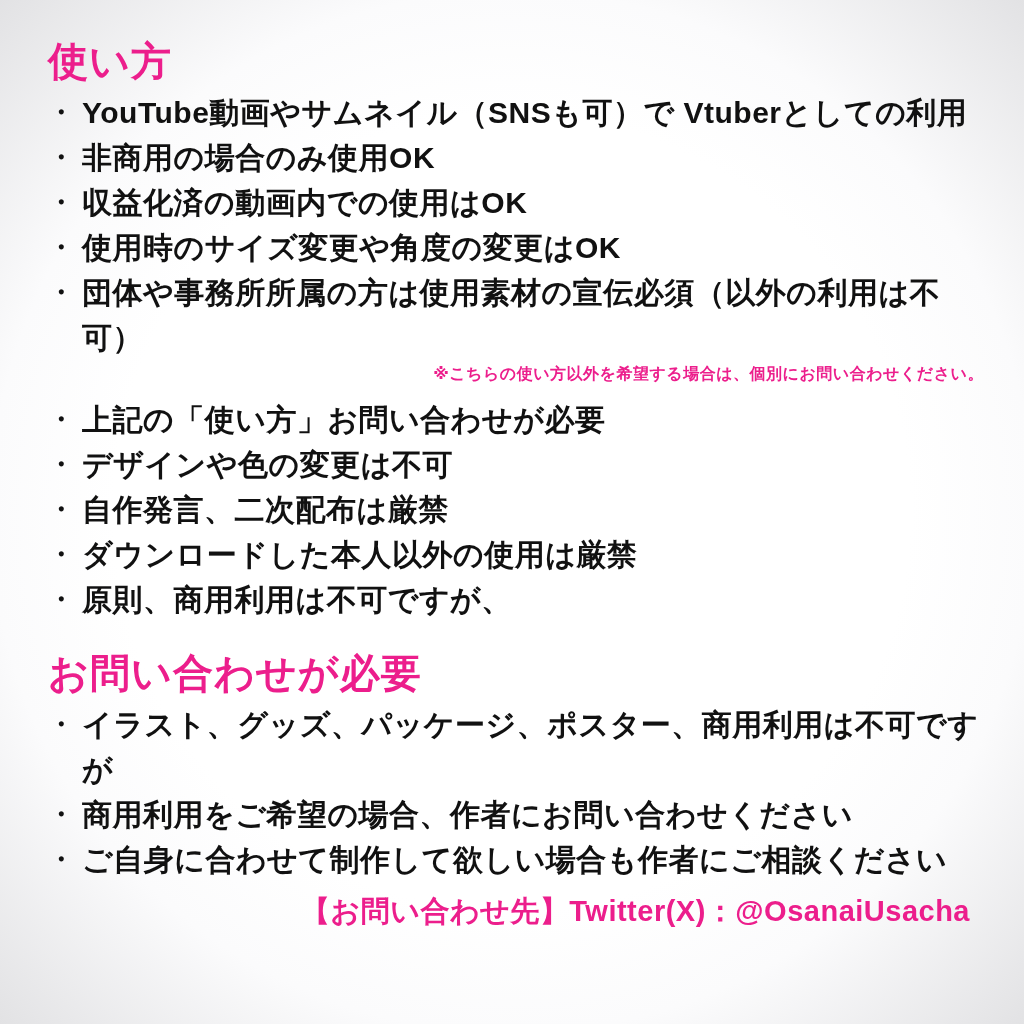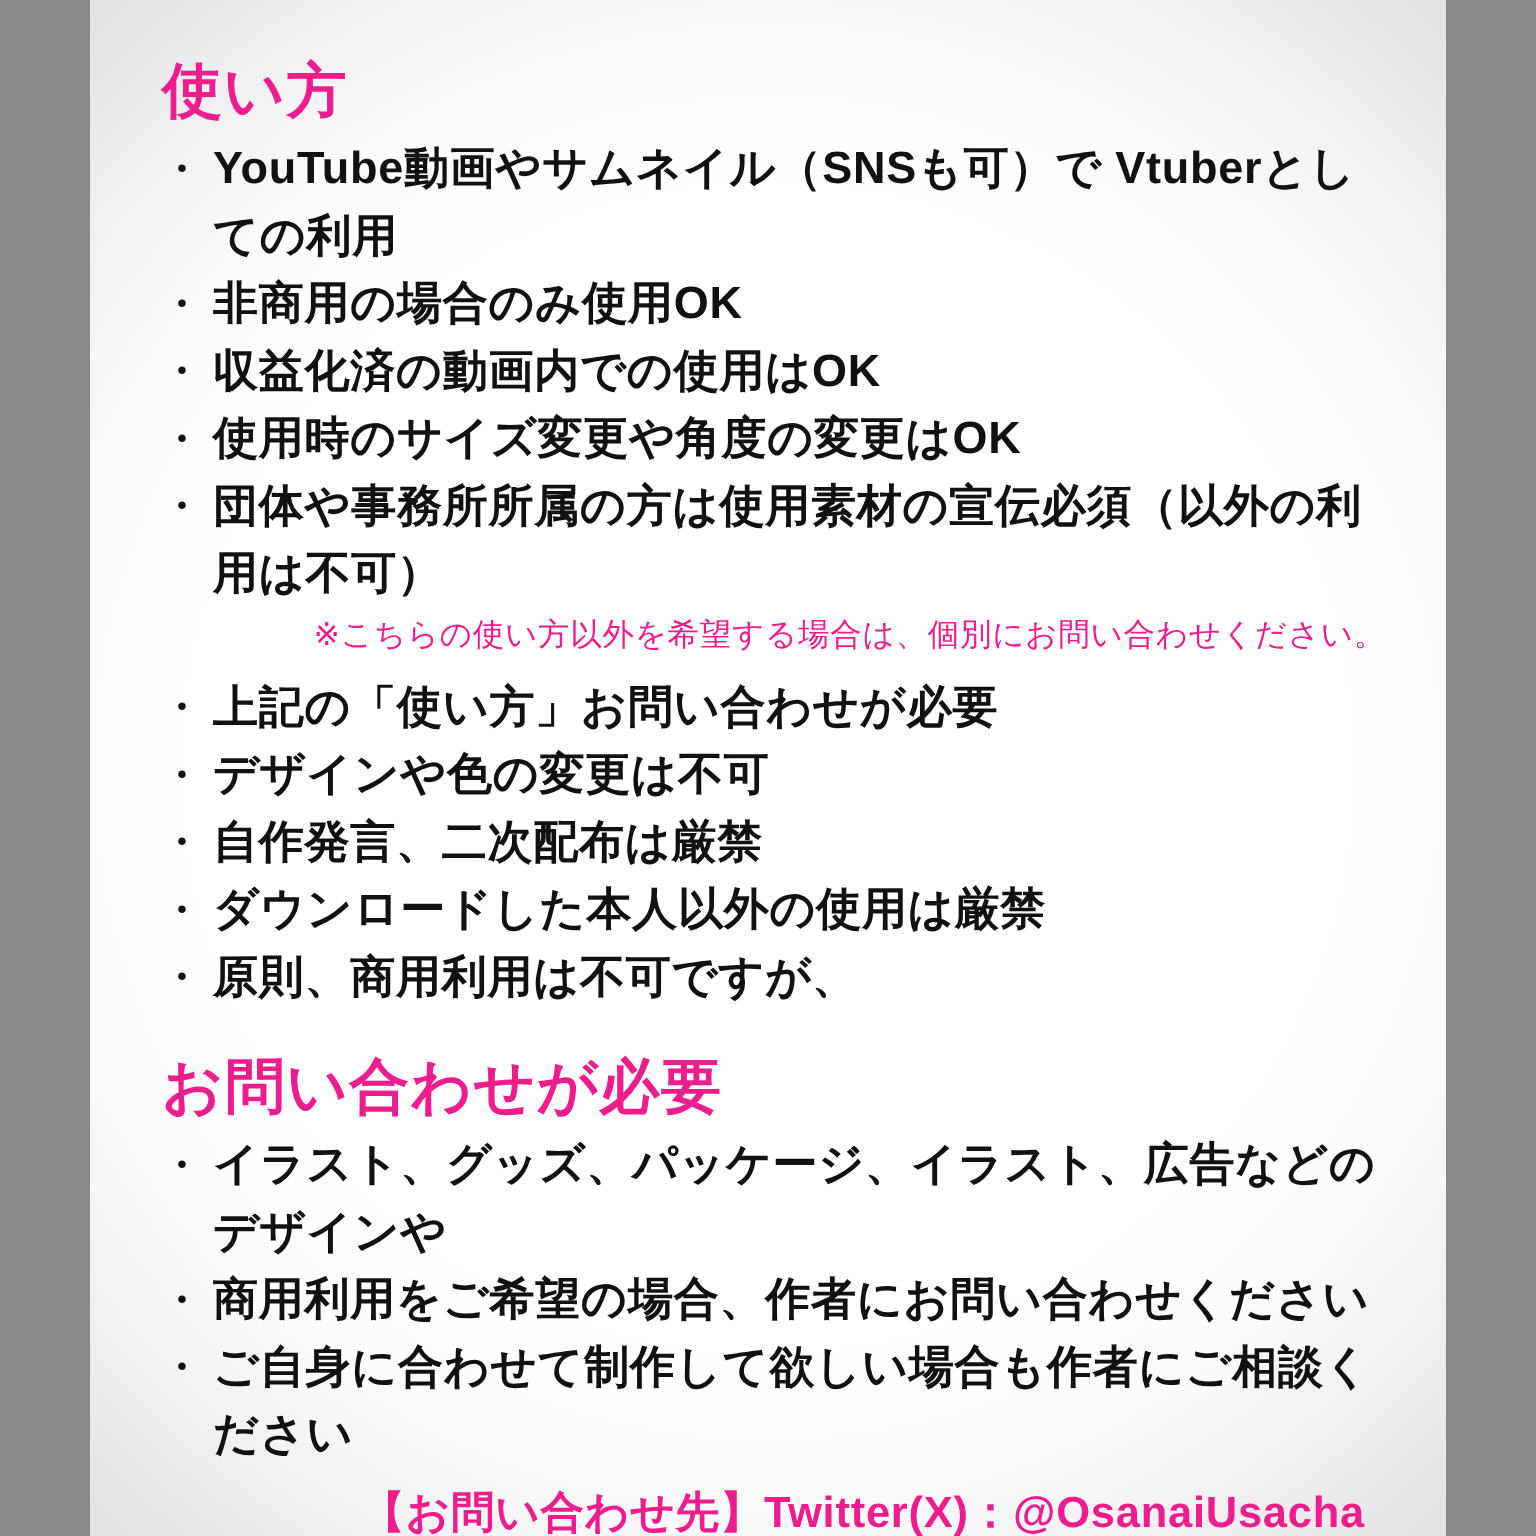--- a/index.html
+++ b/index.html
@@ -2,21 +2,21 @@
 <html><head>
 <meta charset="utf-8">
 <style>
   html, body {
     margin: 0;
     padding: 0;
     background: #888;
   }
   .page {
     position: relative;
-    width: 904px;
+    width: 1024px;
     height: 1024px;
     margin: 0 auto;
     overflow: hidden;
     background: radial-gradient(circle at 50% 50%, #ffffff 55%, #fbfbfc 72%, #e2e2e4 100%);
     font-family: "Liberation Sans", "DejaVu Sans", sans-serif;
     box-sizing: border-box;
     padding: 38px 40px 0 48px;
     color: #111111;
   }
   .section-heading {
@@ -44,22 +44,22 @@
     text-align: left;
     font-size: 26px;
     line-height: 45px;
   }
   .bullet.empty { visibility: hidden; }
   .item-text { flex: 1 1 auto; }
   .usage-note {
     margin: 4px 0 10px 0;
     padding-right: 0px;
     text-align: right;
-    font-size: 21px;
-    font-weight: 400;
+    font-size: 16px;
+    font-weight: 700;
     color: #ec1e8c;
     letter-spacing: 0.5px;
   }
   .footer-contact {
     margin-top: 10px;
     padding-right: 14px;
     text-align: right;
     font-size: 29px;
     font-weight: 800;
     color: #ec1e8c;
@@ -119,21 +119,21 @@
             <span class="bullet">・</span>
             <span class="item-text">原則、商用利用は不可ですが、</span>
           </div>
         </div>
       </section>
       <section class="section gap-large">
         <h2 class="section-heading">お問い合わせが必要</h2>
         <div class="list">
           <div class="row">
             <span class="bullet">・</span>
-            <span class="item-text">イラスト、グッズ、パッケージ、イラスト、広告などのデザインや</span>
+            <span class="item-text">イラスト、グッズ、パッケージ、ポスター、商用利用は不可ですが</span>
           </div>
           <div class="row">
             <span class="bullet">・</span>
             <span class="item-text">商用利用をご希望の場合、作者にお問い合わせください</span>
           </div>
           <div class="row">
             <span class="bullet">・</span>
             <span class="item-text">ご自身に合わせて制作して欲しい場合も作者にご相談ください</span>
           </div>
         </div>

